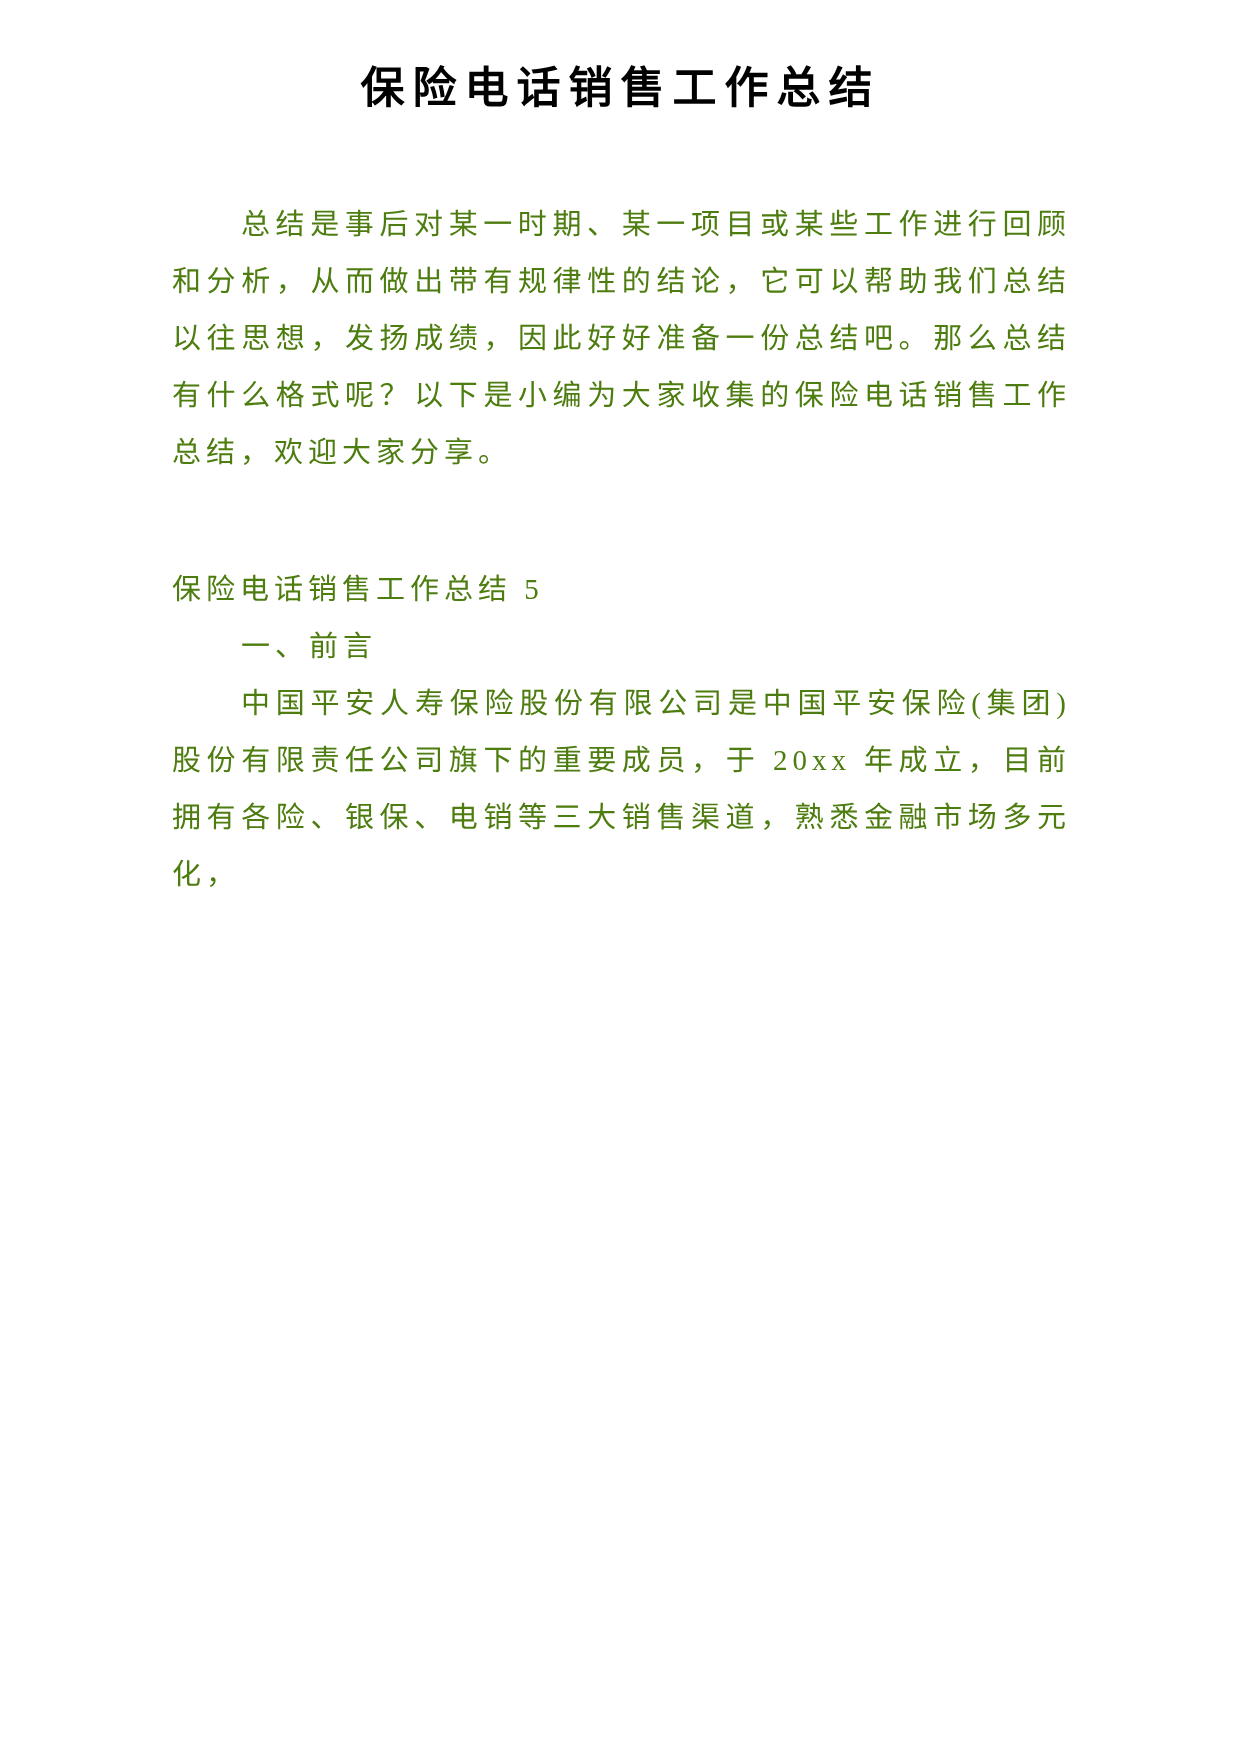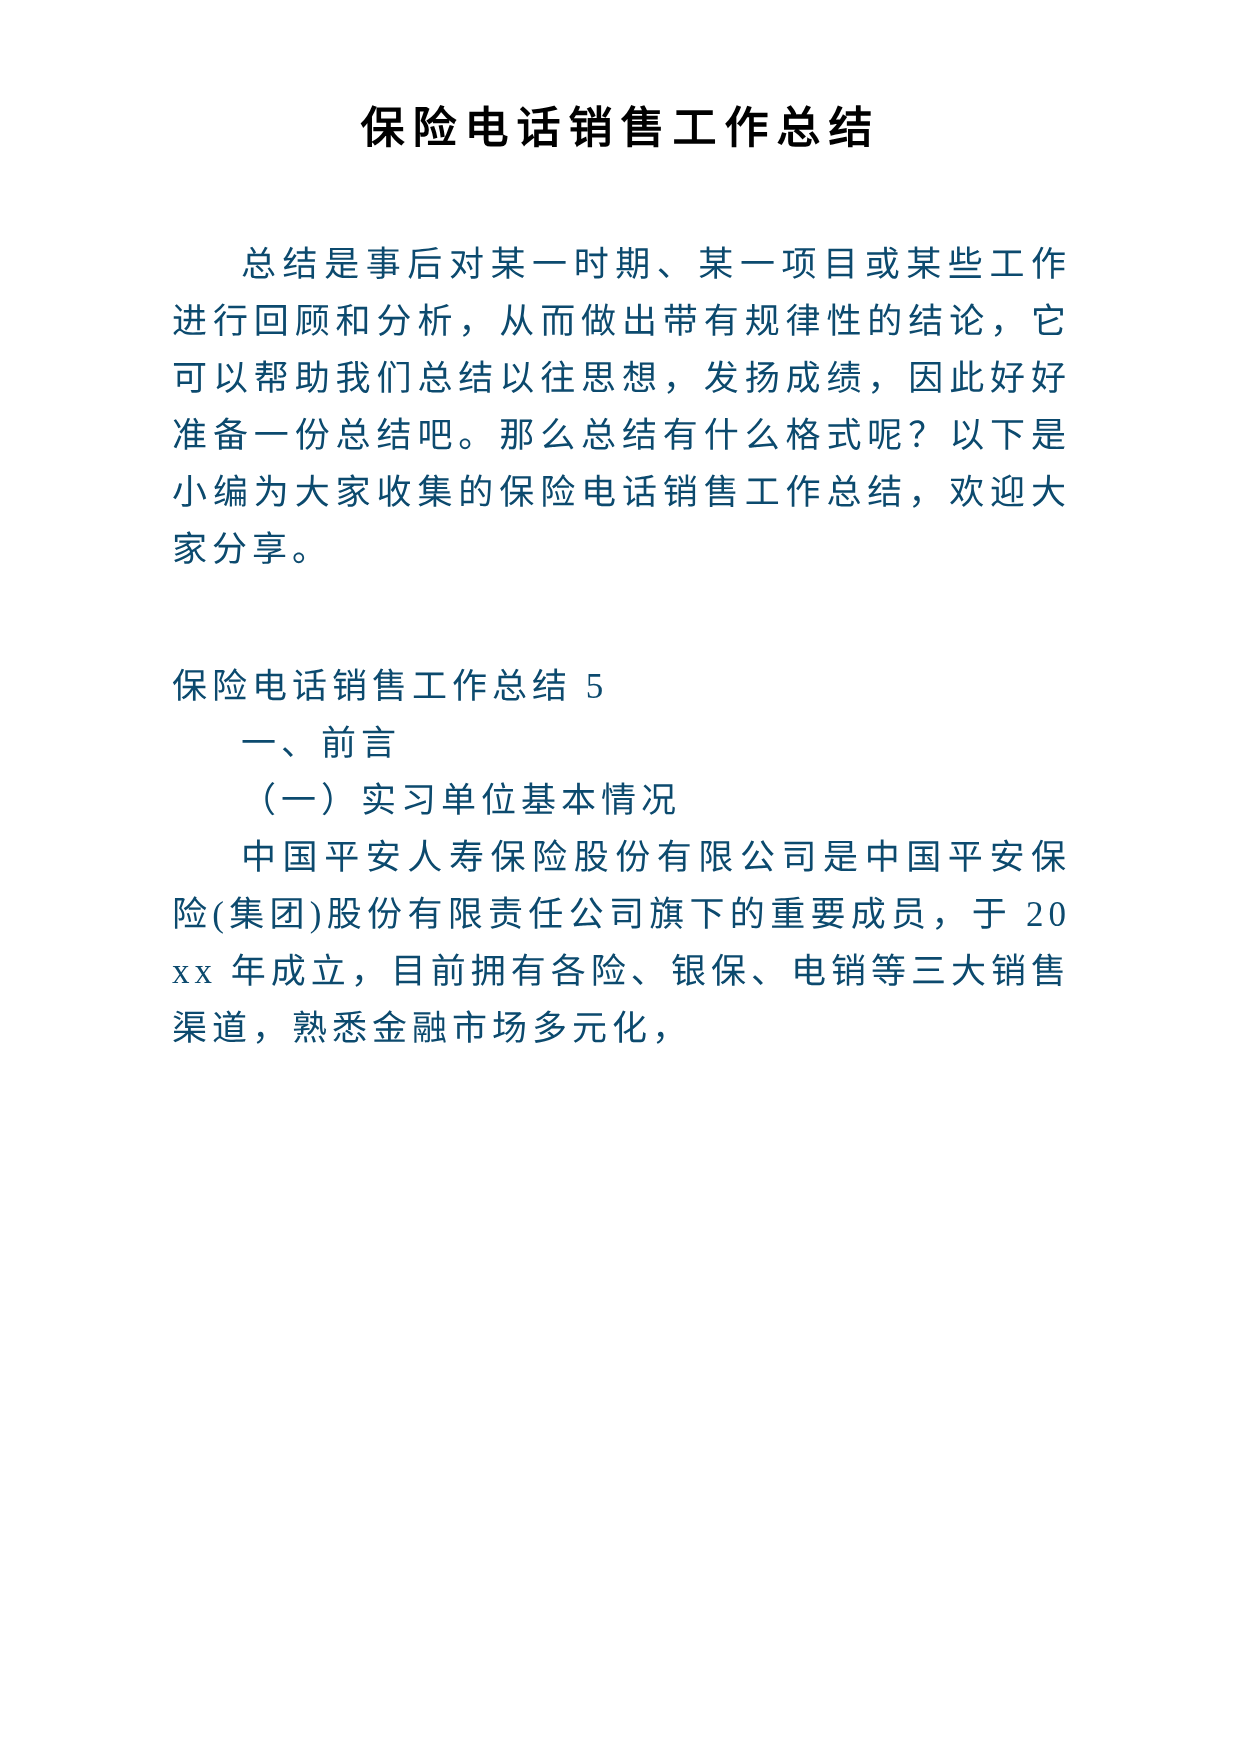--- a/index.html
+++ b/index.html
@@ -7,46 +7,46 @@
     padding: 0;
     background: #ffffff;
   }
   .page {
     position: relative;
     width: 1241px;
     height: 1568px;
     background: #ffffff;
     overflow: hidden;
     box-sizing: border-box;
-    padding-top: 100px;
+    padding-top: 60px;
     font-family: "Liberation Serif", "DejaVu Serif", serif;
   }
   .doc-title {
     margin: 0;
     text-align: center;
     font-size: 44px;
     line-height: 58px;
     font-weight: bold;
     letter-spacing: 8px;
     color: #000000;
     font-family: "Liberation Serif", "DejaVu Serif", serif;
   }
   .doc-body {
     margin: 78px 170px 0 172px; 
     color: #1c1c1c;
   }
   .para {
     margin: 0;
-    font-size: 35px;
+    font-size: 29px;
     line-height: 57px;
     letter-spacing: 5px;
     text-align: justify;
     text-justify: inter-character;
     word-break: break-all;
-    color: #0c4a6e;
+    color: #4d7c0f;
     font-weight: normal;
   }
   .para.indent { text-indent: 69px; }
   .para.flush  { text-indent: 0; }
   .para.spacer {
     height: 80px;
     padding: 0;
     margin: 0;
   }
 </style>
@@ -55,16 +55,15 @@
 
 <div class="page">
   <h1 class="doc-title">保险电话销售工作总结</h1>
 
   <div class="doc-body">
 
   <p class="para indent">总结是事后对某一时期、某一项目或某些工作进行回顾和分析，从而做出带有规律性的结论，它可以帮助我们总结以往思想，发扬成绩，因此好好准备一份总结吧。那么总结有什么格式呢？以下是小编为大家收集的保险电话销售工作总结，欢迎大家分享。</p>
       <p class="para spacer"></p>
       <p class="para flush">保险电话销售工作总结 5</p>
       <p class="para indent">一、前言</p>
-      <p class="para indent">（一）实习单位基本情况</p>
       <p class="para indent">中国平安人寿保险股份有限公司是中国平安保险(集团)股份有限责任公司旗下的重要成员，于 20xx 年成立，目前拥有各险、银保、电销等三大销售渠道，熟悉金融市场多元化，</p>
     </div>
 </div>
 
 </body></html>

